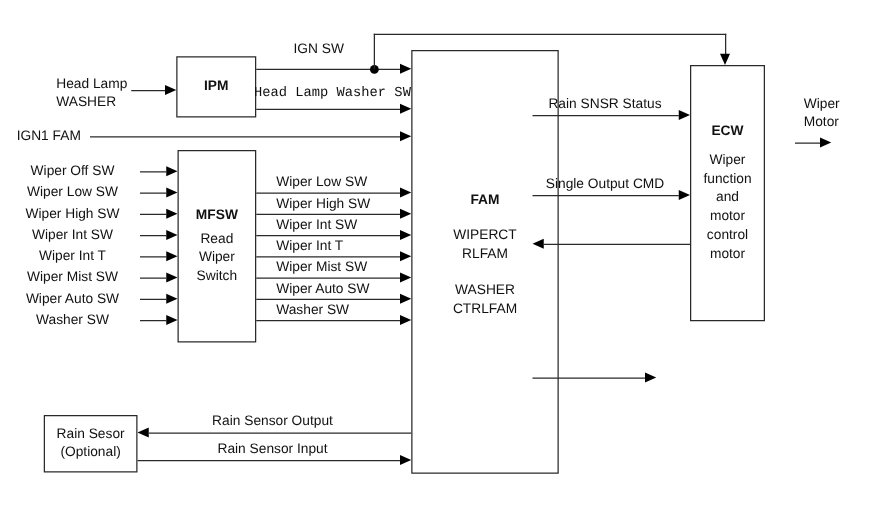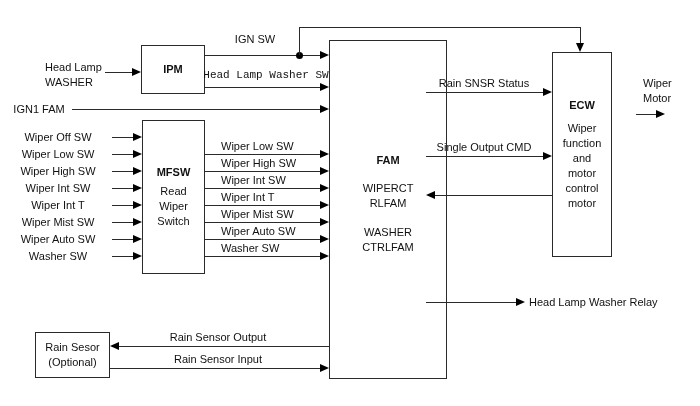--- a/index.html
+++ b/index.html
@@ -151,21 +151,20 @@
 
   <span class="lbl ctr" style="left:424px;top:141px;width:120px;">Single Output CMD</span>
   <div class="hl" style="left:426px;top:156px;width:117px;"></div>
   <div class="ar" style="left:543px;top:152px;"></div>
 
   <div class="hl" style="left:435px;top:195px;width:117px;"></div>
   <div class="al" style="left:426px;top:191px;"></div>
 
   <div class="hl" style="left:426px;top:302px;width:90px;"></div>
   <div class="ar" style="left:516px;top:298px;"></div>
-  <span class="lbl" style="left:529px;top:296px;">Head Lamp Washer Relay</span>
 
   <span class="lbl ctr" style="left:138px;top:331px;width:160px;text-align:center;">Rain Sensor Output</span>
   <div class="hl" style="left:119px;top:346px;width:210px;"></div>
   <div class="al" style="left:110px;top:342px;"></div>
 
   <span class="lbl ctr" style="left:138px;top:353px;width:160px;">Rain Sensor Input</span>
   <div class="hl" style="left:110px;top:368px;width:210px;"></div>
   <div class="ar" style="left:320px;top:364px;"></div>
 
   <div class="stack" style="left:643px;top:76px;">

